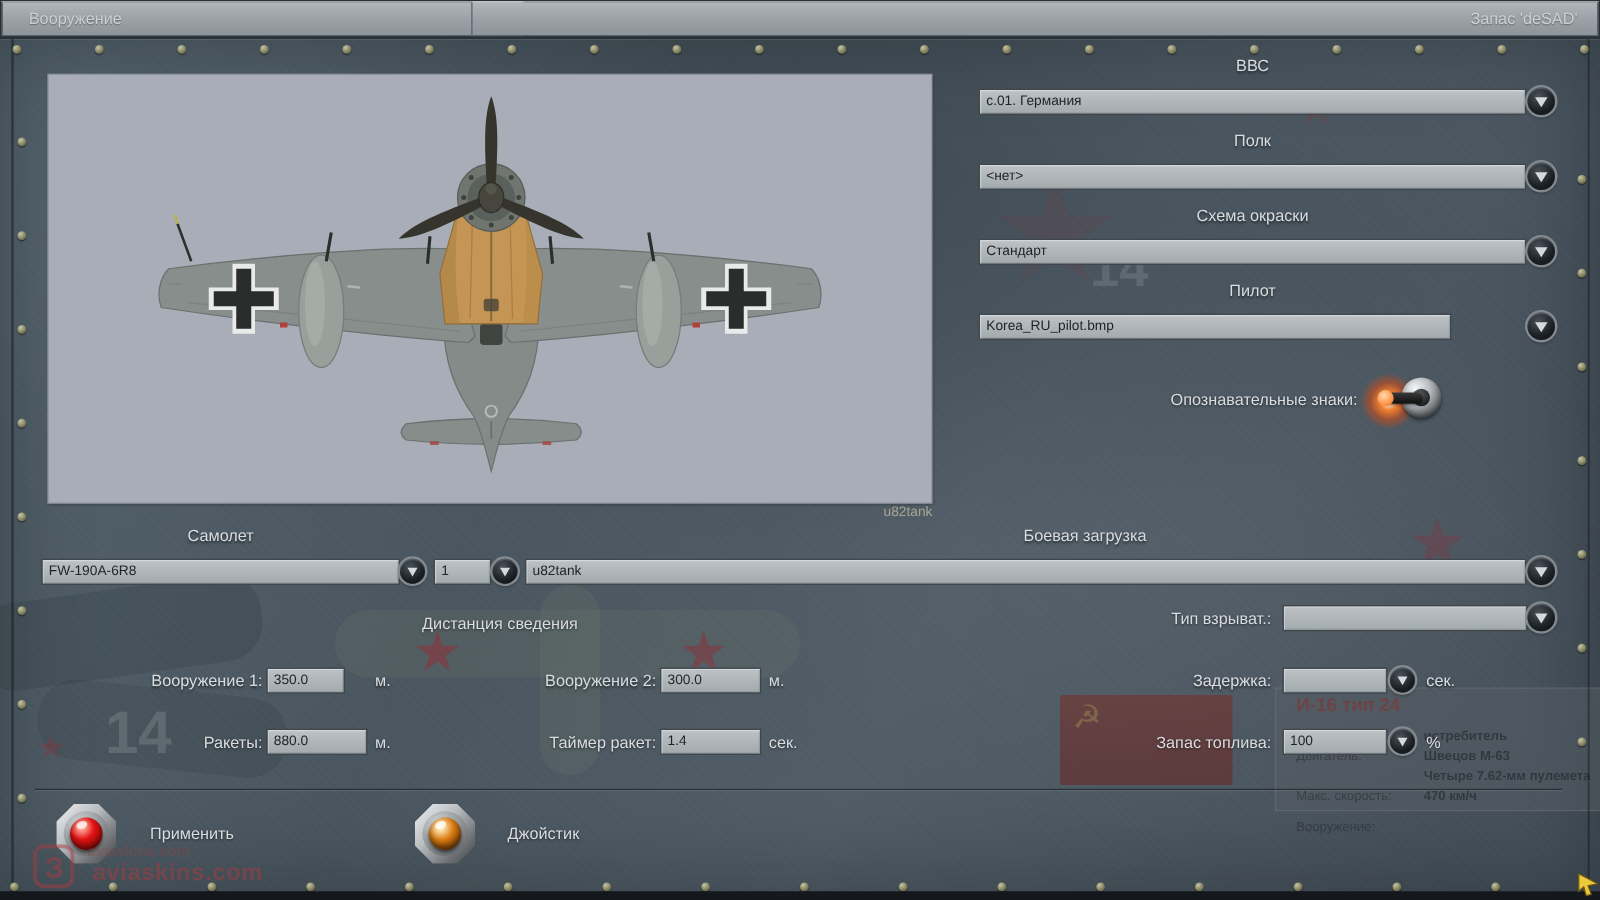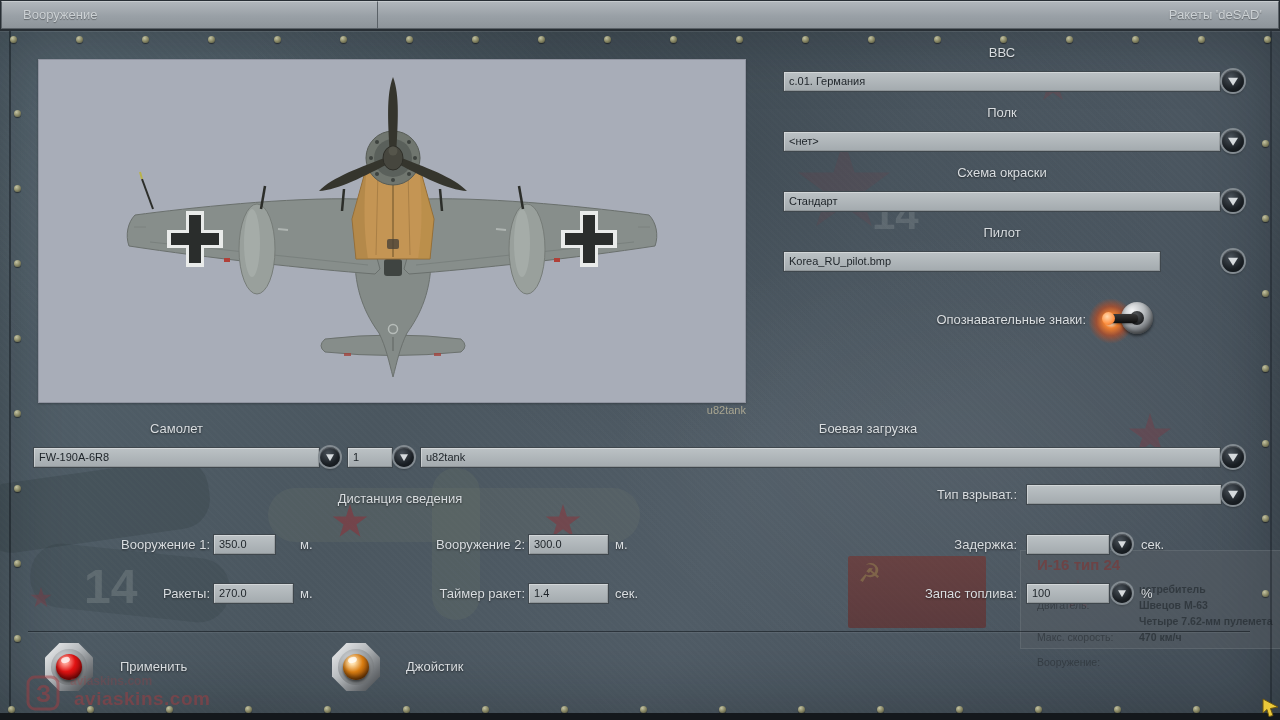--- a/index.html
+++ b/index.html
@@ -201,21 +201,21 @@
       <div class="screw" style="left: 1262px; top: 440px;"></div>
       <div class="screw" style="left: 1262px; top: 515px;"></div>
       <div class="screw" style="left: 1262px; top: 590px;"></div>
     </div>
 
   <div class="topbar">
     <div class="tab tab1">
       <span>Вооружение</span>
     </div>
     <div class="tab tab2">
-      <span>Ракеты 'deSAD'</span>
+      <span>Запас 'deSAD'</span>
     </div>
   </div>
 
   <div class="preview">
     <svg width="708" height="344" viewBox="0 0 708 344">
 
       <path d="M287,280 Q355,272 423,280 Q431,287 423,293 Q355,300 287,293 Q279,287 287,280 Z" fill="#868d8a" stroke="#6b716e"></path>
       <rect x="306" y="294" width="7" height="3" fill="#a3443c" opacity=".8"></rect>
       <rect x="396" y="294" width="7" height="3" fill="#a3443c" opacity=".8"></rect>
 
@@ -342,21 +342,21 @@
 
   <div class="lbl tr" style="left:95px;top:537px;width:115px;">Вооружение 1:</div>
   <div class="field" style="left:213px;top:534px;width:63px;">350.0</div>
   <div class="unit" style="left:300px;top:537px;">м.</div>
 
   <div class="lbl tr" style="left:410px;top:537px;width:115px;">Вооружение 2:</div>
   <div class="field" style="left:528px;top:534px;width:81px;">300.0</div>
   <div class="unit" style="left:615px;top:537px;">м.</div>
 
   <div class="lbl tr" style="left:95px;top:586px;width:115px;">Ракеты:</div>
-  <div class="field" style="left:213px;top:583px;width:81px;">270.0</div>
+  <div class="field" style="left:213px;top:583px;width:81px;">880.0</div>
   <div class="unit" style="left:300px;top:586px;">м.</div>
 
   <div class="lbl tr" style="left:410px;top:586px;width:115px;">Таймер ракет:</div>
   <div class="field" style="left:528px;top:583px;width:81px;">1.4</div>
   <div class="unit" style="left:615px;top:586px;">сек.</div>
 
   <div class="lbl tr" style="left:895px;top:487px;width:122px;">Тип взрыват.:</div>
   <div class="field" style="left:1026px;top:484px;width:196px;"></div>
   <div class="ddbtn" style="left:1222px;top:483px;">
       <div class="tri"></div>

